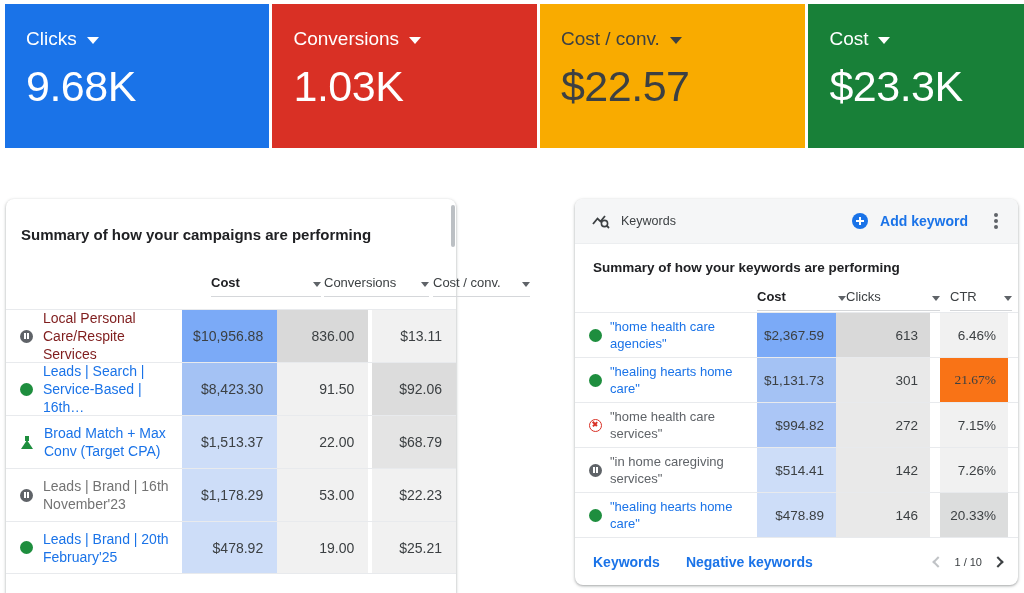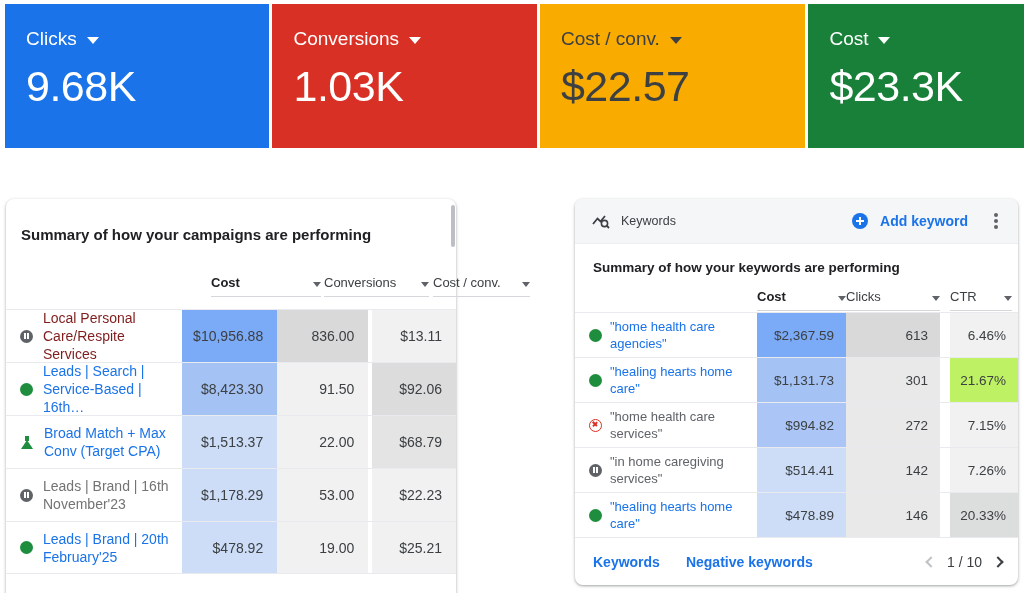--- a/index.html
+++ b/index.html
@@ -41,21 +41,21 @@
   .name-cell { display:flex; align-items:center; padding-left:14px; }
   #campaigns-panel .name-cell { width:205px; }
   #keywords-panel  .name-cell { width:182px; }
   .name-text { font-size:14px; line-height:18px; padding-left:10px; }
   #keywords-panel .name-text { font-size:13px; line-height:17px; padding-left:8px; }
 
   .val-cell { display:flex; align-items:center; justify-content:flex-end; padding-right:14px; color:#3c4043; font-size:14px; }
   #keywords-panel .val-cell { font-size:13.5px; padding-right:12px; }
   #campaigns-panel .col-a { width:110px; } #campaigns-panel .col-b { width:105px; }
   #campaigns-panel .gap  { width:4px; }   #campaigns-panel .col-c { width:97px; }
-  #keywords-panel .col-a { width:89px;padding-left:13px; }  #keywords-panel .col-b { width:94px; }
+  #keywords-panel .col-a { width:79px;padding-left:13px; }  #keywords-panel .col-b { width:94px; }
   #keywords-panel .gap  { width:10px; }   #keywords-panel .col-c { width:68px; }
 
   
   .st-icon { position:relative; flex:none; width:14px; height:14px; }
   .enabled-icon  { width:13px; height:13px; border-radius:50%; background:#1e8e3e; }
   .paused-icon   { width:13px; height:13px; border-radius:50%; background:#5f6368; }
   .paused-icon::before { content:""; position:absolute; left:4px; top:3.5px; width:2px; height:6px; background:#fff; box-shadow:3px 0 0 #fff; }
   .removed-icon  { width:13px; height:13px; border-radius:50%; border:1.5px solid #d93025; }
   .removed-icon::before, .removed-icon::after { content:""; position:absolute; left:4.2px; top:1.8px; width:1.5px; height:6.4px; background:#d93025; }
   .removed-icon::before { transform:rotate(45deg); } .removed-icon::after { transform:rotate(-45deg); }
@@ -68,21 +68,21 @@
   .add-kw { display:flex; align-items:center; gap:12px; margin-left:auto; color:#1a73e8; font-size:14px; font-weight:bold; cursor:pointer; }
   .plus-icon { position:relative; width:16px; height:16px; border-radius:50%; background:#1a73e8; }
   .plus-icon::before { content:""; position:absolute; left:4px; top:7px; width:8px; height:2px; background:#fff; }
   .plus-icon::after  { content:""; position:absolute; left:7px; top:4px; width:2px; height:8px; background:#fff; }
   .kebab-icon { position:relative; width:4px; height:4px; border-radius:50%; background:#5f6368; margin-left:26px; margin-right:4px; box-shadow:0 -6px 0 #5f6368, 0 6px 0 #5f6368; }
 
   
   .kp-footer { position:absolute; left:0; right:0; top:338px; height:48px; border-top:1px solid #e8eaed; display:flex; align-items:center; padding:0 16px 0 18px; }
   .kp-tab { color:#1a73e8; font-size:14px; font-weight:bold; margin-right:26px; cursor:pointer; }
   .pager { margin-left:auto; display:flex; align-items:center; gap:12px; }
-  .pager-label { font-size:14px; color:#3c4043; }
+  .pager-label { font-size:11px; color:#3c4043; }
   .chev { width:8px; height:8px; border:solid #3c4043; border-width:0 2px 2px 0; }
   .chev-prev { transform:rotate(135deg); border-color:#c0c3c6; }
   .chev-next { transform:rotate(-45deg); }
 
   .scrollbar-thumb { position:absolute; right:1px; top:6px; width:4px; height:42px; background:#bcc0c4; border-radius:2px; }
 </style>
 </head>
 <body>
 
 <div id="stage">
@@ -238,21 +238,21 @@
       </div>
 
       <div class="trow">
         <div class="name-cell">
           <span class="st-icon enabled-icon"></span>
           <span class="name-text" style="color: rgb(26, 115, 232);">"healing hearts home care"</span>
         </div>
         <div class="val-cell col-a" style="background-color: rgb(164, 194, 244);">$1,131.73</div>
         <div class="val-cell col-b" style="background-color: rgb(233, 233, 233);">301</div>
         <div class="gap"></div>
-        <div class="val-cell col-c" style="background-color: #bef264;">21.67%</div>
+        <div class="val-cell col-c" style="background-color: #f97316; font-family: Liberation Serif, serif;">21.67%</div>
       </div>
 
       <div class="trow">
         <div class="name-cell">
           <span class="st-icon removed-icon"></span>
           <span class="name-text" style="color: rgb(95, 99, 104);">"home health care services"</span>
         </div>
         <div class="val-cell col-a" style="background-color: rgb(171, 198, 246);">$994.82</div>
         <div class="val-cell col-b" style="background-color: rgb(233, 233, 233);">272</div>
         <div class="gap"></div>

